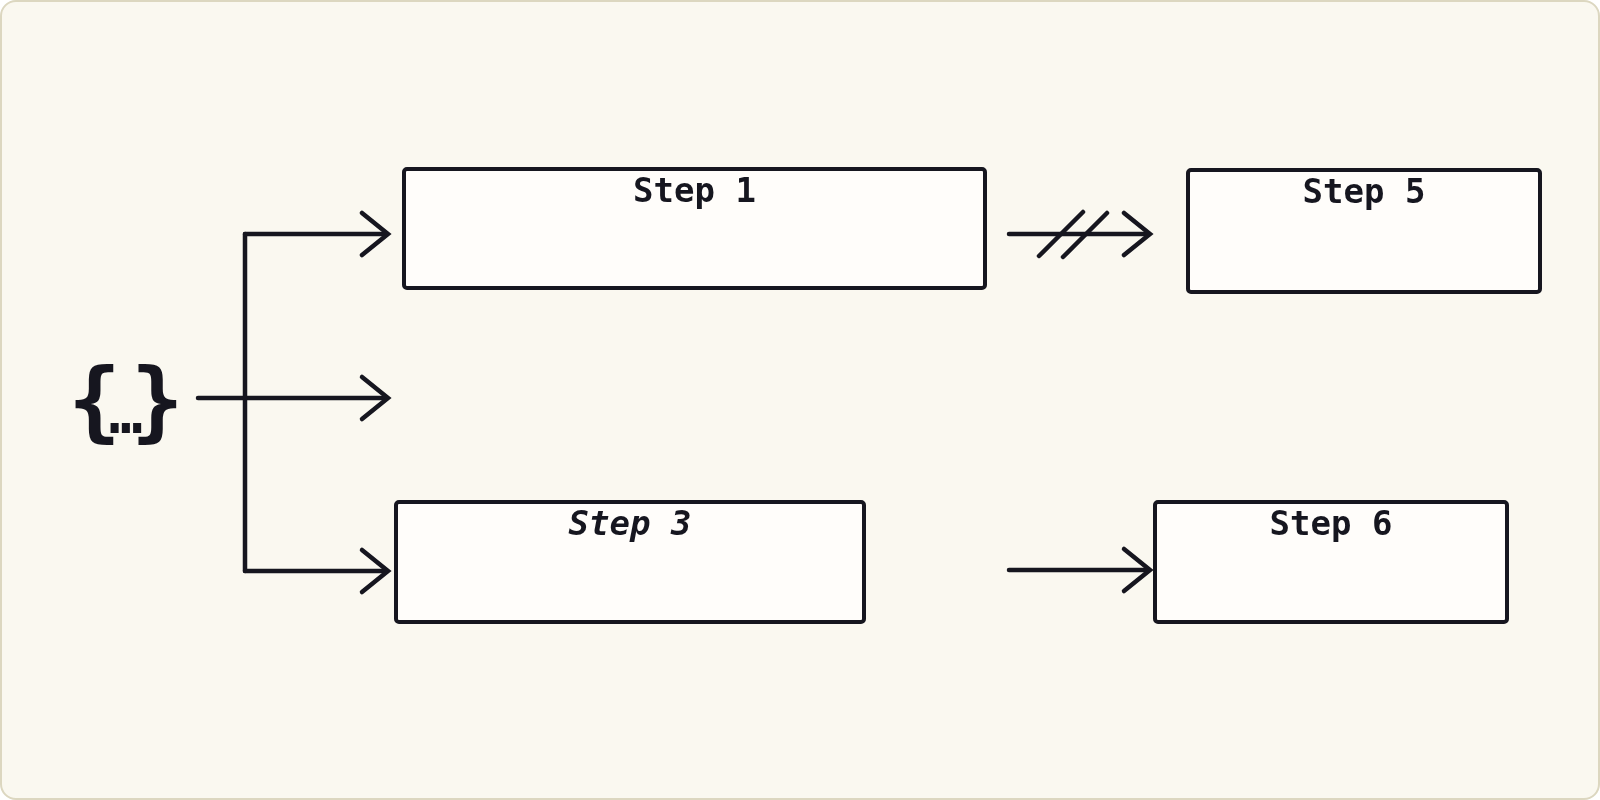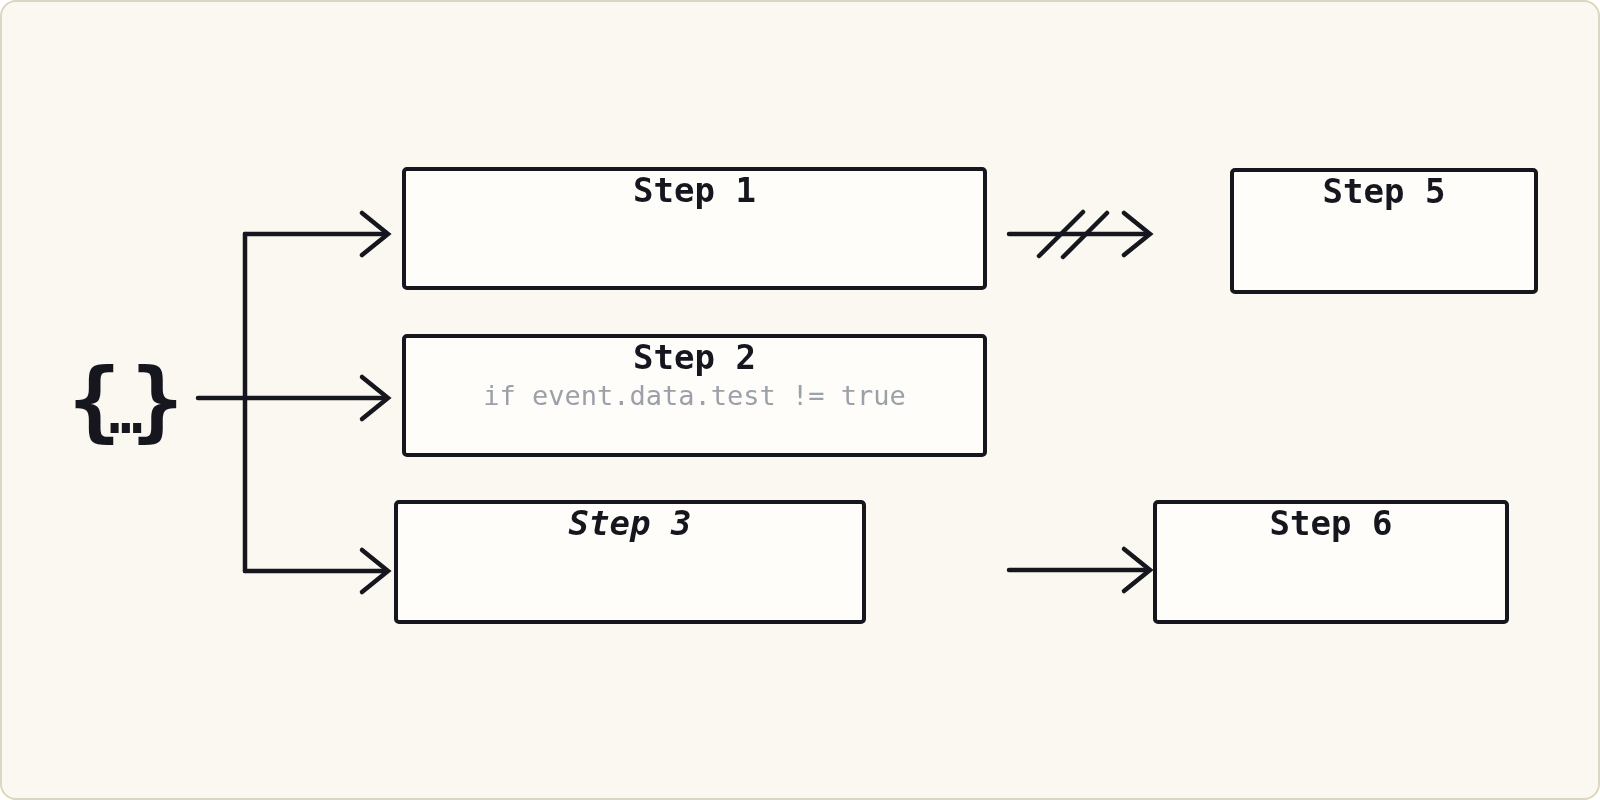--- a/index.html
+++ b/index.html
@@ -41,21 +41,21 @@
   .node-condition {
     font-size: 27px;
     line-height: 1.15;
     margin-top: 3px;
     color: var(--muted, #9ba0a9);
     white-space: pre;
   }
   #node-step1 { left: 400px; top: 165px; width: 585px; height: 123px; }
   #node-step2 { left: 400px; top: 332px; width: 585px; height: 123px; }
   #node-step3 { left: 392px; top: 498px; width: 472px; height: 124px; font-style: italic; }
-  #node-step5 { left: 1228px; top: 166px; width: 308px; height: 126px; }
+  #node-step5 { left: 1184px; top: 166px; width: 356px; height: 126px; }
   #node-step6 { left: 1151px; top: 498px; width: 356px; height: 124px; }
 
   
   .source-glyph {
     position: absolute;
     left: 66px;
     top: 350px;
     height: 96px;
     display: flex;
     align-items: center;
@@ -127,24 +127,20 @@
     <g>
       <path d="M1007,568 H1144"></path>
       <path d="M1122,547 L1148,568 L1122,589"></path>
     </g>
   </svg>
 
   <div class="node" id="node-step1">
     <div class="node-label">Step 1</div>
   </div>
 
-  <div class="node" id="node-step2">
-    <div class="node-label">Step 2</div>
-    <div class="node-condition">if event.data.test != true</div>
-  </div>
 
   <div class="node" id="node-step3">
     <div class="node-label">Step 3</div>
   </div>
 
   <div class="node" id="node-step5">
     <div class="node-label">Step 5</div>
   </div>
 
   <div class="node" id="node-step6">

